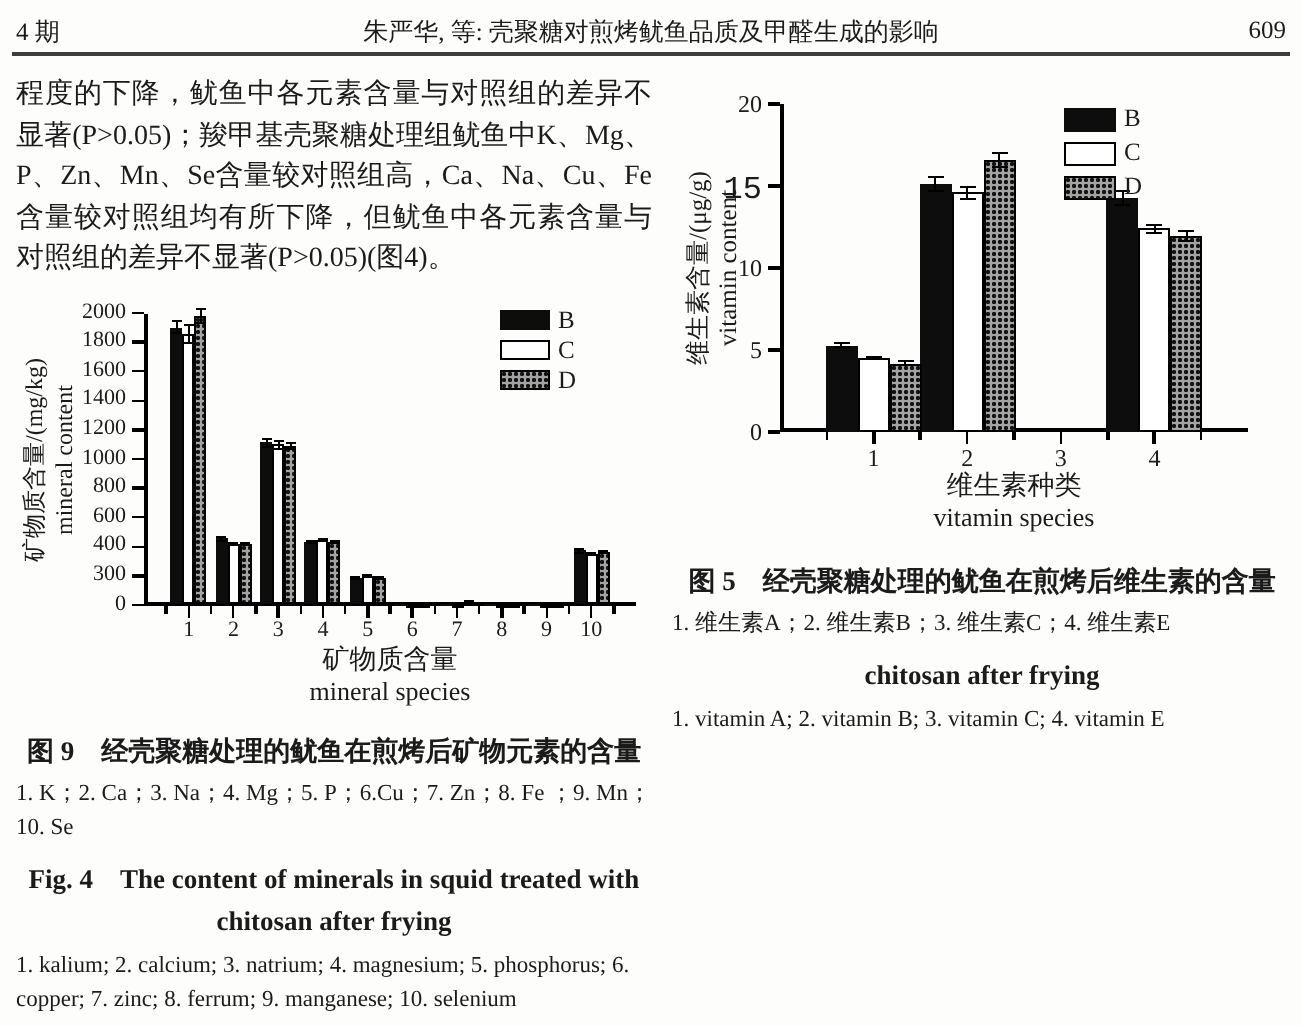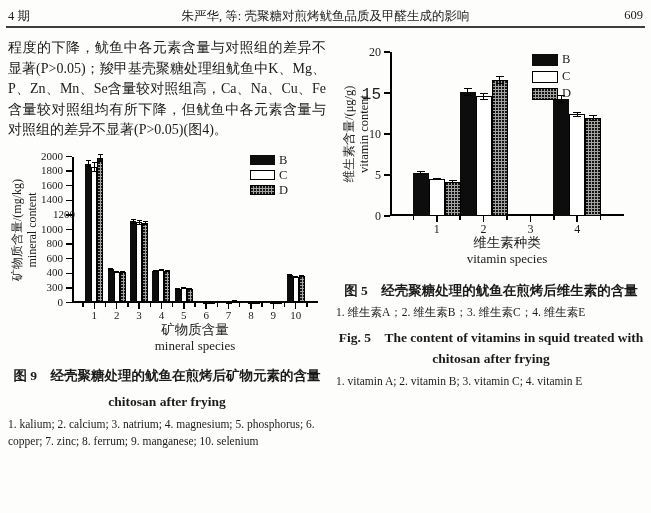--- a/index.html
+++ b/index.html
@@ -67,21 +67,21 @@
         <div class="cel tick-label ylab" style="left: 0px; top: 132.4px; width: 55px; font-size: 11px;">300</div>
         <div class="cel htick" style="left: 58px; top: 124.05px; width: 6px;"></div>
         <div class="cel tick-label ylab" style="left: 0px; top: 117.8px; width: 55px; font-size: 11px;">400</div>
         <div class="cel htick" style="left: 58px; top: 109.45px; width: 6px;"></div>
         <div class="cel tick-label ylab" style="left: 0px; top: 103.2px; width: 55px; font-size: 11px;">600</div>
         <div class="cel htick" style="left: 58px; top: 94.85px; width: 6px;"></div>
         <div class="cel tick-label ylab" style="left: 0px; top: 88.6px; width: 55px; font-size: 11px;">800</div>
         <div class="cel htick" style="left: 58px; top: 80.25px; width: 6px;"></div>
         <div class="cel tick-label ylab" style="left: 0px; top: 74px; width: 55px; font-size: 11px;">1000</div>
         <div class="cel htick" style="left: 58px; top: 65.65px; width: 6px;"></div>
-        <div class="cel tick-label ylab" style="left: 12px; top: 59.4px; width: 55px; font-size: 11px;">1200</div>
+        <div class="cel tick-label ylab" style="left: 0px; top: 59.4px; width: 55px; font-size: 11px;">1200</div>
         <div class="cel htick" style="left: 58px; top: 51.05px; width: 6px;"></div>
         <div class="cel tick-label ylab" style="left: 0px; top: 44.8px; width: 55px; font-size: 11px;">1400</div>
         <div class="cel htick" style="left: 58px; top: 36.45px; width: 6px;"></div>
         <div class="cel tick-label ylab" style="left: 0px; top: 30.2px; width: 55px; font-size: 11px;">1600</div>
         <div class="cel htick" style="left: 58px; top: 21.85px; width: 6px;"></div>
         <div class="cel tick-label ylab" style="left: 0px; top: 15.6px; width: 55px; font-size: 11px;">1800</div>
         <div class="cel htick" style="left: 58px; top: 7.25px; width: 6px;"></div>
         <div class="cel tick-label ylab" style="left: 0px; top: 1px; width: 55px; font-size: 11px;">2000</div>
         <div class="cel vtick" style="left: 74.4318px; top: 154px; height: 4px;"></div>
         <div class="cel vtick" style="left: 85.6136px; top: 154px; height: 6px;"></div>
@@ -214,21 +214,23 @@
         <div class="cel bar-stipple-gray" style="left: 242px; top: 36px; width: 25px; height: 10px;"></div>
         <div class="cel legend-label" style="left: 271px; top: 34px;">D</div>
         <div class="cel ylabel-wrap" style="left: 2px; top: 154px; width: 146px; font-size: 12px;">
           <div class="cel" style="position: relative;">矿物质含量/(mg/kg)</div>
           <div class="cel" style="position: relative;">mineral content</div>
         </div>
         <div class="cel xlabel xlabel-cn" style="left: 64px; top: 172px; width: 246px;">矿物质含量</div>
         <div class="cel xlabel xlabel-en" style="left: 64px; top: 189px; width: 246px;">mineral species</div>
       </div>
     <div class="cap-cn-title">图 9　经壳聚糖处理的鱿鱼在煎烤后矿物元素的含量</div>
+    <div class="cap-list">1. K；2. Ca；3. Na；4. Mg；5. P；6.Cu；7. Zn；8. Fe ；9. Mn；10. Se</div>
     <div class="cap-en-title">
+      <div>Fig. 4　The content of minerals in squid treated with</div>
       <div>chitosan after frying</div>
     </div>
     <div class="cap-list">1. kalium; 2. calcium; 3. natrium; 4. magnesium; 5. phosphorus; 6. copper; 7. zinc; 8. ferrum; 9. manganese; 10. selenium</div>
   </div>
 
   <div class="col col-right">
     <div id="chart-fig5" class="chart" style="width: 310px; height: 232px;">
         <div class="cel plot-frame" style="left: 54px; top: 14px; width: 234px; height: 164px;"></div>
         <div class="cel htick" style="left: 48px; top: 177.25px; width: 6px;"></div>
         <div class="cel tick-label ylab" style="left: 0px; top: 171px; width: 45px; font-size: 12px;">0</div>
@@ -298,19 +300,18 @@
         <div class="cel ylabel-wrap" style="left: 6px; top: 178px; width: 164px; font-size: 12.5px;">
           <div class="cel" style="position: relative;">维生素含量/(μg/g)</div>
           <div class="cel" style="position: relative;">vitamin content</div>
         </div>
         <div class="cel xlabel xlabel-en" style="left: 54px; top: 213px; width: 234px;">vitamin species</div>
         <div class="cel xlabel xlabel-cn" style="left: 54px; top: 196px; width: 234px;">维生素种类</div>
       </div>
     <div class="cap-cn-title">图 5　经壳聚糖处理的鱿鱼在煎烤后维生素的含量</div>
     <div class="cap-list">1. 维生素A；2. 维生素B；3. 维生素C；4. 维生素E</div>
     <div class="cap-en-title">
-      <div>Fig. 5　The content of vitamins in squid treated with</div>
       <div>chitosan after frying</div>
     </div>
     <div class="cap-list">1. vitamin A; 2. vitamin B; 3. vitamin C; 4. vitamin E</div>
   </div>
 
 </div>
 
 </body></html>

